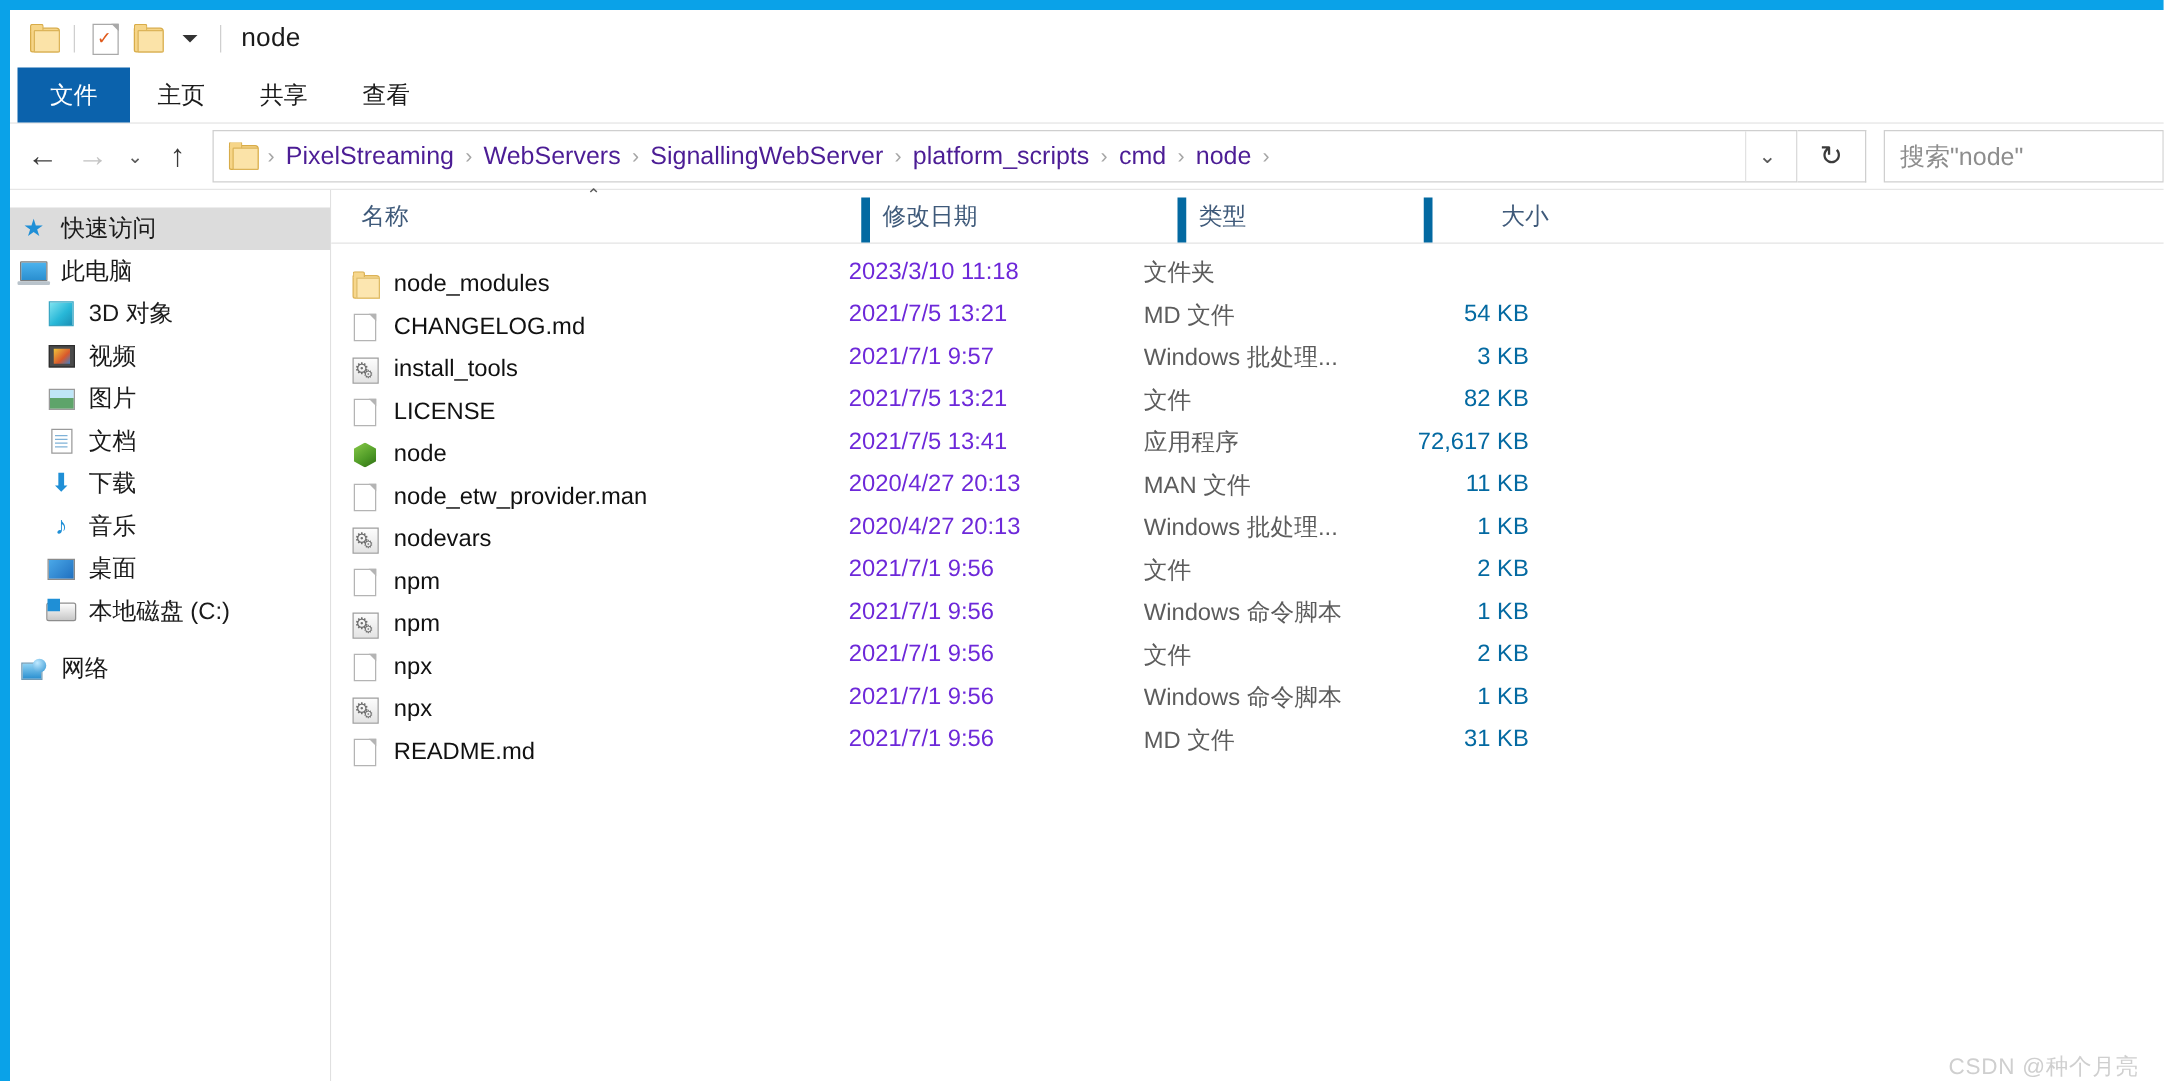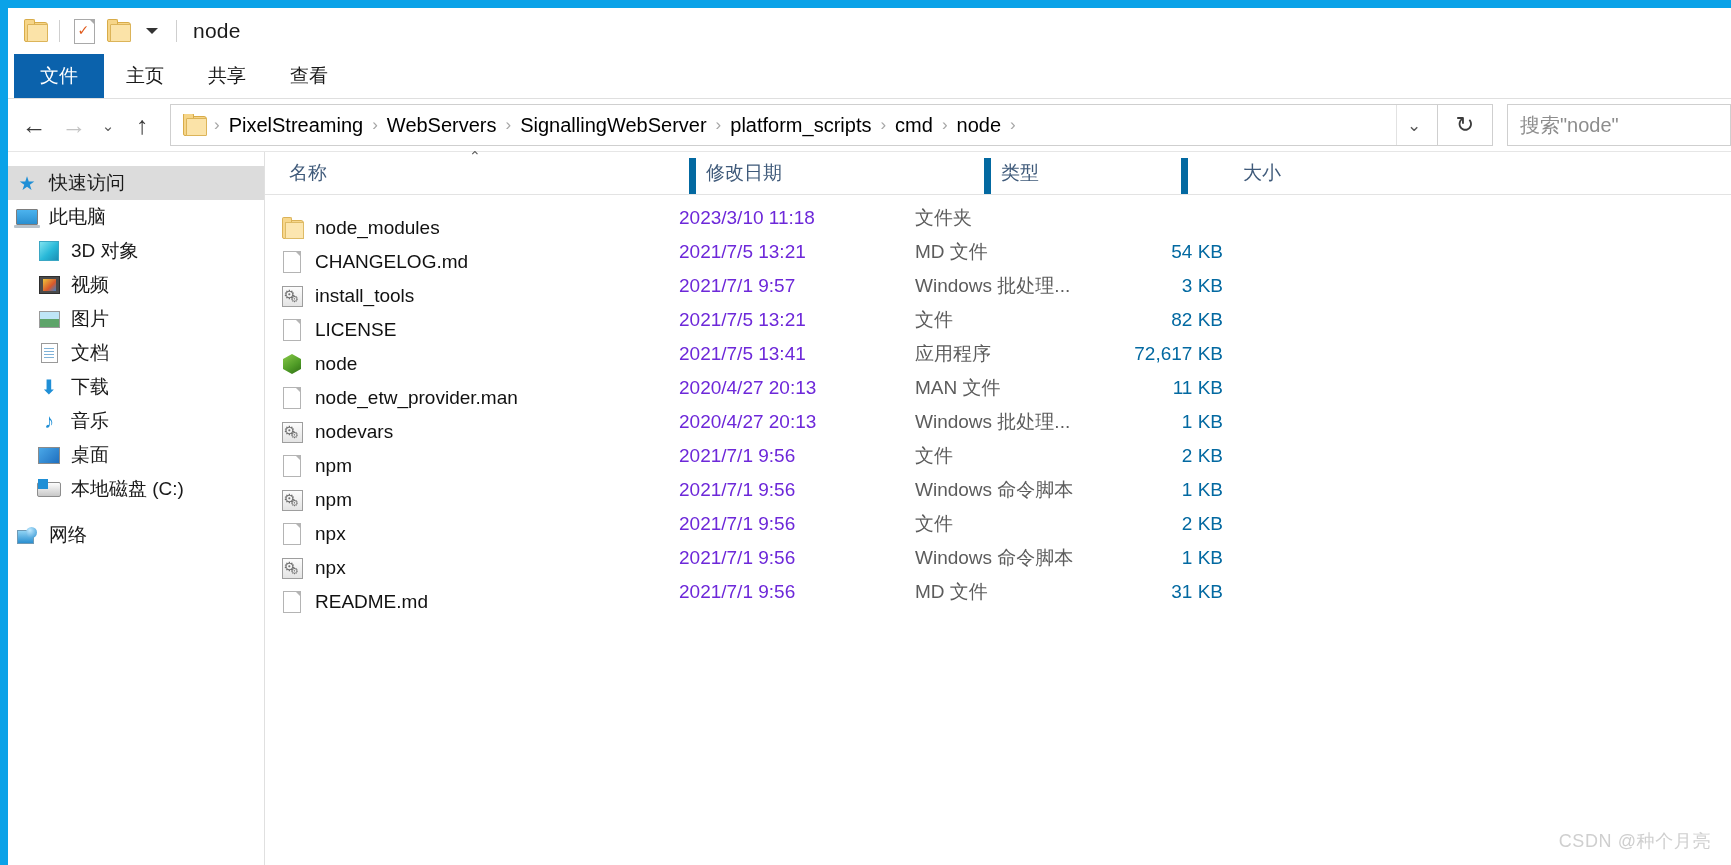--- a/index.html
+++ b/index.html
@@ -189,21 +189,21 @@
   .crumbs {
     display: flex;
     align-items: center;
     flex: 1 1 auto;
     min-width: 0;
     overflow: hidden;
     white-space: nowrap;
   }
   .crumb {
     font-size: 20px;
-    color: #000000;
+    color: #4c1d95;
     padding: 0 4px;
   }
   .crumb-sep {
     font-size: 17px;
     color: #a6a6a6;
     padding: 0 5px;
   }
   .crumb-folder { margin-right: 4px; display: flex; align-items: center; }
   .crumb-drop {
     width: 34px;
@@ -394,21 +394,21 @@
     border-left: 7px solid #0369a1;
     height: 28px;
     box-sizing: content-box;
     display: flex;
     align-items: flex-end;
     white-space: nowrap;
   }
   .colh:first-child { border-left: none; }
   .c-name { width: 400px; position: relative; }
   .c-date { width: 236px; }
-  .c-type { width: 180px; margin-left: 42px; }
+  .c-type { width: 180px; }
   .c-size { width: 128px; justify-content: center; }
   .sort-arrow {
     position: absolute;
     left: 190px;
     top: -9px;
     font-size: 14px;
     color: #5a5a5a;
     line-height: 1;
   }
   .rows { flex: 1 1 auto; padding-top: 6px; }
@@ -489,21 +489,21 @@
   }
   .fi-node {
     width: 18px; height: 20px;
     background: linear-gradient(145deg, #7fc243 10%, #4e9a26 60%, #2f6d14 100%);
     clip-path: polygon(50% 0%, 100% 25%, 100% 75%, 50% 100%, 0% 75%, 0% 25%);
   }
   
   .watermark {
     position: absolute;
     right: 20px;
-    bottom: 12px;
+    bottom: 0;
     font-size: 18px;
     color: #cfcfcf;
     letter-spacing: .6px;
     user-select: none;
   }
 </style>
 </head>
 <body>
 
 <div class="window">

